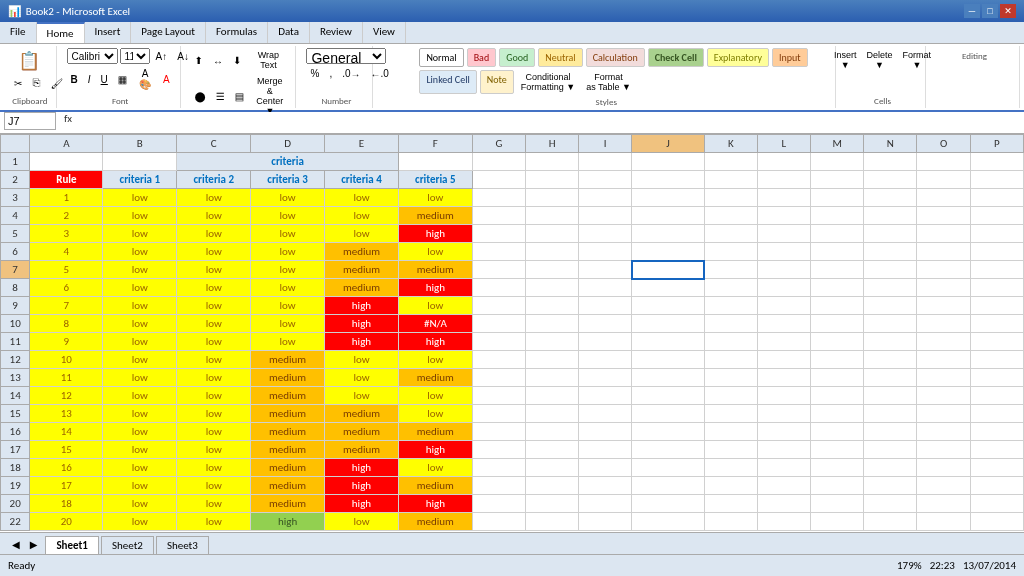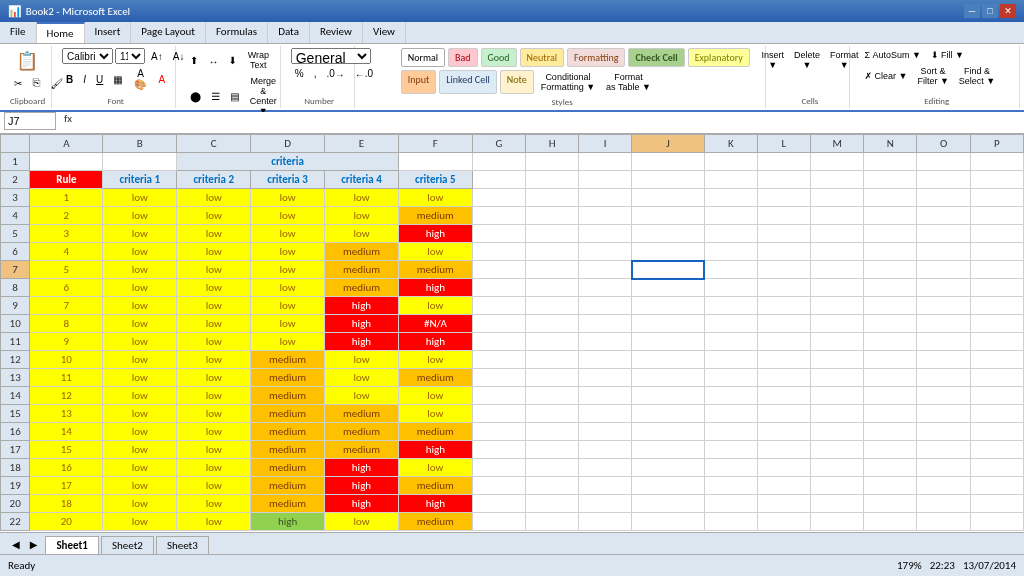--- a/index.html
+++ b/index.html
@@ -340,21 +340,21 @@
     </div>
     <div class="ribbon-group-label">Number</div>
   </div>
 
   <div class="ribbon-group" style="min-width:280px;">
     <div style="display:flex;gap:3px;flex-wrap:wrap;margin-left:36px;">
       <span class="style-badge style-normal">Normal</span>
       <span class="style-badge style-bad">Bad</span>
       <span class="style-badge style-good">Good</span>
       <span class="style-badge style-neutral">Neutral</span>
-      <span class="style-badge style-calc">Formatting</span>
+      <span class="style-badge style-calc">Calculation</span>
       <span class="style-badge style-check">Check Cell</span>
       <span class="style-badge style-expl">Explanatory</span>
       <span class="style-badge style-input">Input</span>
       <span class="style-badge style-linked">Linked Cell</span>
       <span class="style-badge style-note">Note</span>
       <button class="ribbon-btn" style="font-size:9px">Conditional<br>Formatting ▼</button>
       <button class="ribbon-btn" style="font-size:9px">Format<br>as Table ▼</button>
     </div>
     <div class="ribbon-group-label">Styles</div>
   </div>
@@ -362,27 +362,20 @@
   <div class="ribbon-group" style="min-width:80px;">
     <div style="display:flex;gap:2px;">
       <button class="ribbon-btn" style="font-size:9px">Insert<br>▼</button>
       <button class="ribbon-btn" style="font-size:9px">Delete<br>▼</button>
       <button class="ribbon-btn" style="font-size:9px">Format<br>▼</button>
     </div>
     <div class="ribbon-group-label">Cells</div>
   </div>
 
   <div class="ribbon-group" style="min-width:90px;">
-    <div style="display:flex;gap:2px;flex-wrap:wrap;">
-      <button class="ribbon-btn" style="font-size:9px">Σ AutoSum ▼</button>
-      <button class="ribbon-btn" style="font-size:9px">⬇ Fill ▼</button>
-      <button class="ribbon-btn" style="font-size:9px">✗ Clear ▼</button>
-      <button class="ribbon-btn" style="font-size:9px">Sort &amp;<br>Filter ▼</button>
-      <button class="ribbon-btn" style="font-size:9px">Find &amp;<br>Select ▼</button>
-    </div>
     <div class="ribbon-group-label">Editing</div>
   </div>
 </div>
 
 <div class="formula-bar">
   <input class="cell-ref-box" type="text" value="J7" style="">
   <span class="formula-icon">fx</span>
   <input class="formula-input" type="text" style="">
 </div>
 

